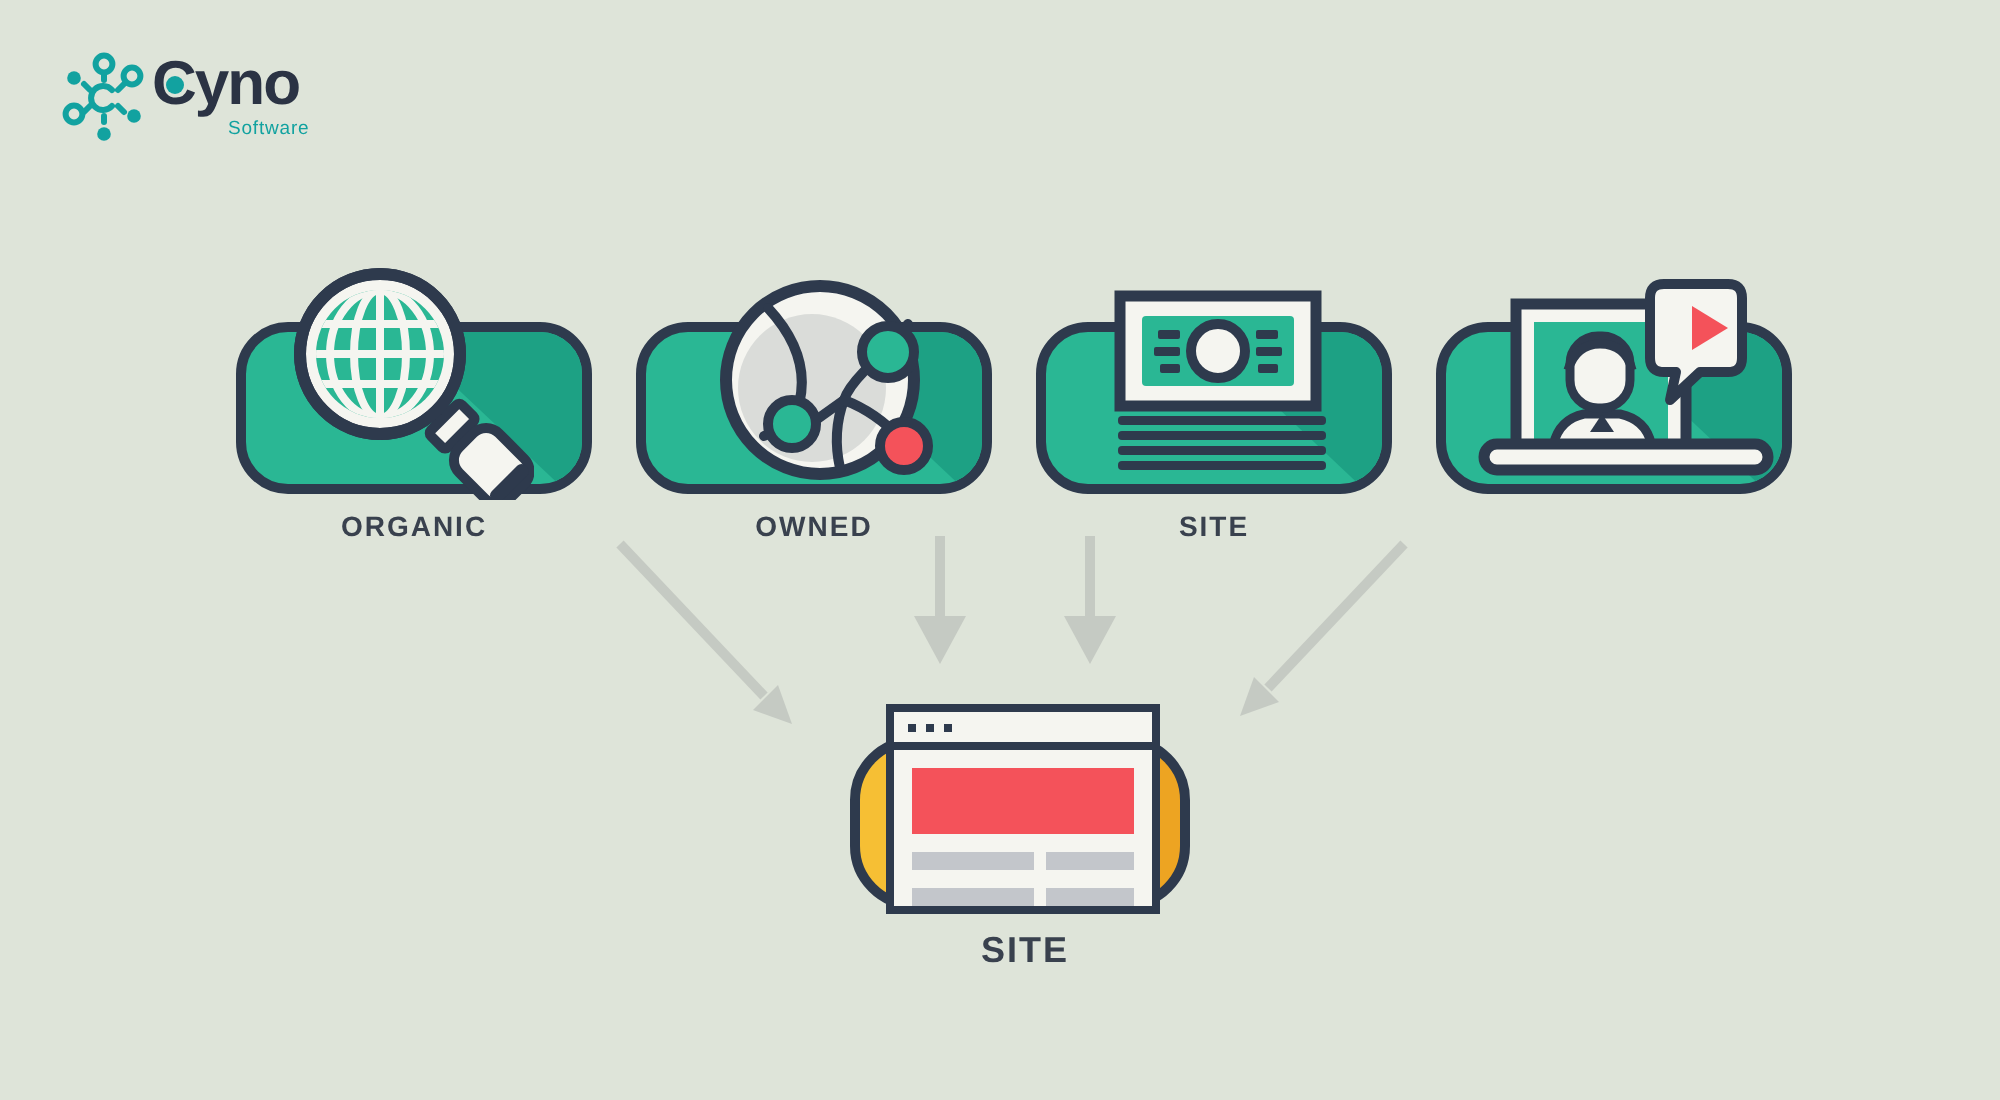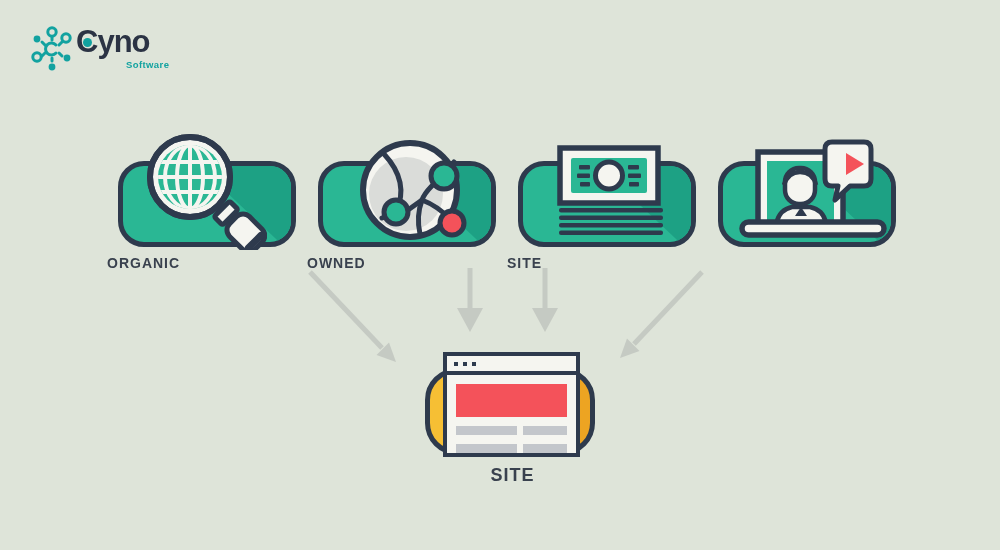--- a/index.html
+++ b/index.html
@@ -8,30 +8,30 @@
     background:var(--bg);font-family:"Liberation Sans",sans-serif;
   }
   
   .logo{position:absolute;left:30px;top:24px;width:170px;height:56px;}
   .logo-mark{position:absolute;left:0;top:2px;}
   .logo-word{position:absolute;left:46px;top:2px;font-size:31px;font-weight:700;
     color:var(--logoDark);letter-spacing:-1px;line-height:1;}
   .logo-c{position:relative;display:inline-block;}
   .logo-c::after{content:"";position:absolute;left:7px;top:12px;width:9px;height:9px;
     border-radius:50%;background:var(--logoTeal);}
-  .logo-sub{position:absolute;left:96px;top:35px;font-size:9.5px;font-weight:700;
+  .logo-sub{position:absolute;left:84px;top:35px;font-size:9.5px;font-weight:400;
     color:var(--logoTeal);letter-spacing:.4px;}
   
   .channel{position:absolute;top:120px;width:178px;height:165px;}
   .card{position:absolute;left:0;top:41px;width:178px;height:86px;box-sizing:border-box;
     background:var(--teal);border:5px solid var(--outline);border-radius:26px;overflow:hidden;}
   .card::after{content:"";position:absolute;inset:0;background:var(--tealShade);
     clip-path:polygon(45% 0,100% 0,100% 100%,93% 100%);}
   .channel-icon{position:absolute;z-index:2;}
-  .channel-label{position:absolute;top:135px;left:-11px;width:200px;
+  .channel-label{position:absolute;top:135px;left:-11px;width:200px;text-align:center;
     font-size:14px;font-weight:700;letter-spacing:1px;color:var(--labelColor);}
   
   .fp{fill:var(--paper)} .ft{fill:var(--teal)} .fr{fill:var(--red)}
   .fd{fill:var(--outline)} .fg{fill:var(--sphereGray)} .fn{fill:none}
   .sd{stroke:var(--outline)} .sp{stroke:var(--paper)} .sa{stroke:var(--arrowGray)}
   .fa{fill:var(--arrowGray)} .stl{stroke:var(--logoTeal)} .ftl{fill:var(--logoTeal)}
   
   .arrows{position:absolute;left:290px;top:262px;}
   
   .site{position:absolute;left:420px;top:345px;width:185px;height:145px;}

